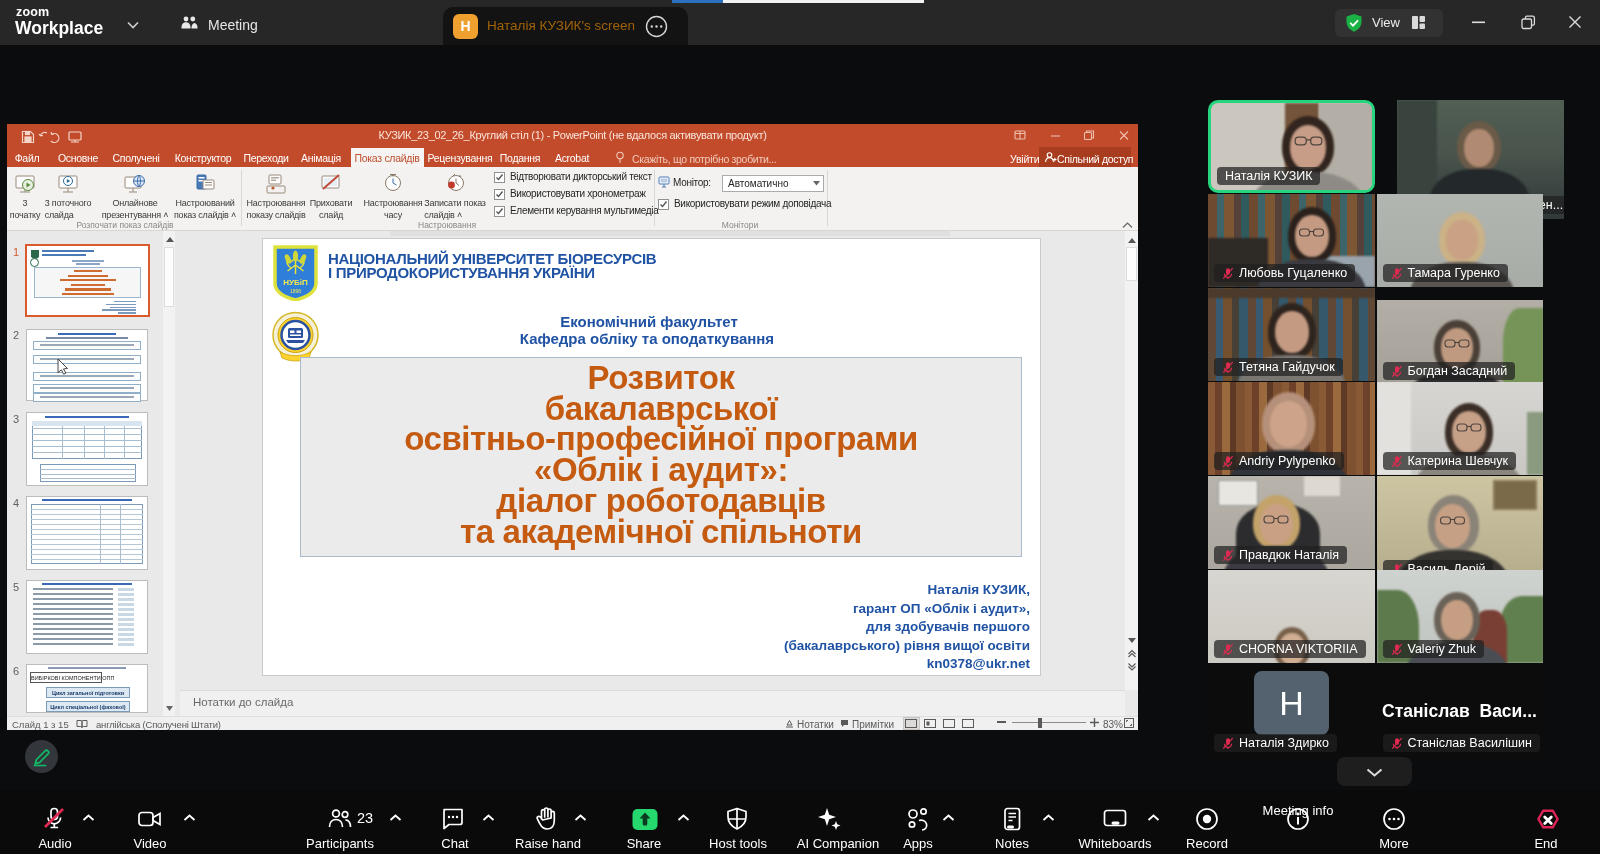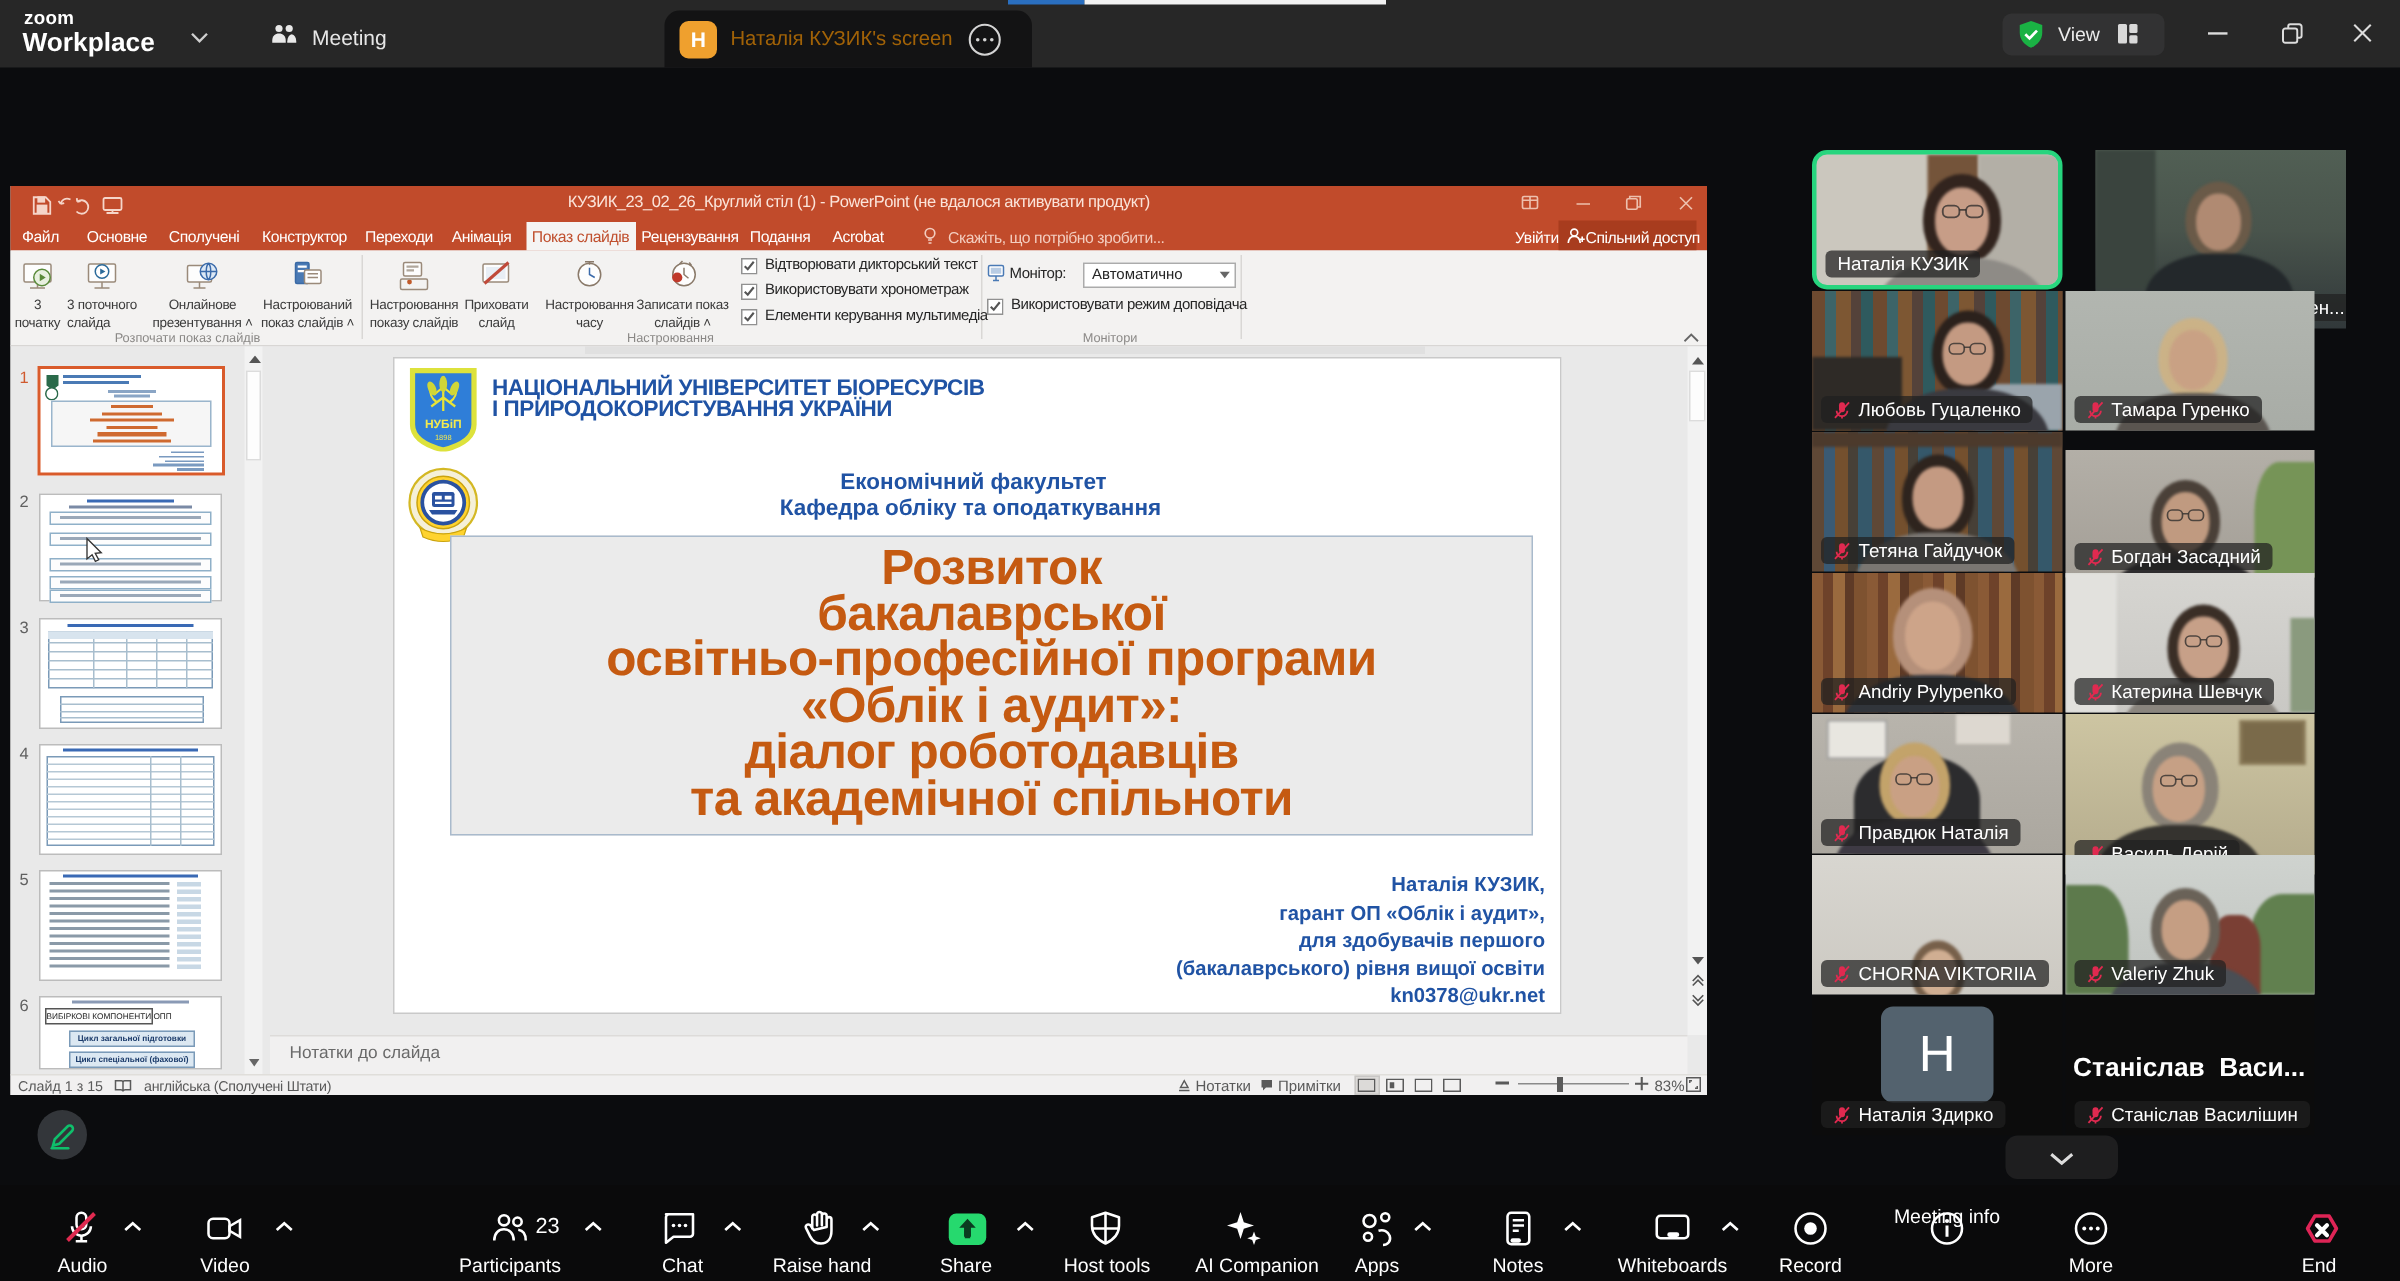--- a/index.html
+++ b/index.html
@@ -188,21 +188,21 @@
   </svg>
 <div class="a" style="left:393px;top:198px;transform:translateX(-50%);color:#3b3b3b;font-size:9px;letter-spacing:-0.2px;text-align:center;line-height:11.5px;white-space:nowrap">Настроювання<br>часу</div>
 <svg class="a" style="left:443px;top:172px" width="24" height="22" viewBox="0 0 24 22">
     <g stroke-width="1" fill="none">
       <circle cx="13" cy="11" r="7.5" fill="#fdfdfd" stroke="#8a7a6a"></circle>
       <path d="M13 6.5V11l3 2.5" stroke="#8a7a6a" fill="none"></path>
       <circle cx="8.5" cy="13" r="3.4" fill="#c0392a"></circle>
       <path d="M10 4l2-2M16.5 3l1.5 2" stroke="#8a7a6a"></path>
     </g>
   </svg>
-<div class="a" style="left:455px;top:198px;transform:translateX(-50%);color:#3b3b3b;font-size:9px;letter-spacing:-0.2px;text-align:center;line-height:11.5px;white-space:nowrap">Записати показ<br>слайдів ˄</div>
+<div class="a" style="left:455px;top:198px;transform:translateX(-50%);color:#3b3b3b;font-size:9px;letter-spacing:-0.2px;line-height:11.5px;white-space:nowrap">Записати показ<br>слайдів ˄</div>
 <div class="a" style="left:125px;top:220px;transform:translateX(-50%);color:#8a8886;font-size:8.5px">Розпочати показ слайдів</div>
 <div class="a" style="left:447px;top:220px;transform:translateX(-50%);color:#8a8886;font-size:8.5px">Настроювання</div>
 <div class="a" style="left:740px;top:220px;transform:translateX(-50%);color:#8a8886;font-size:8.5px">Монітори</div>
 <svg class="a" style="left:494px;top:172px" width="11" height="11">
     <rect x="0.5" y="0.5" width="10" height="10" fill="#fff" stroke="#919191"></rect>
     <polyline points="2.5,5.5 4.5,7.5 8.5,2.5" stroke="#555" stroke-width="1.4" fill="none"></polyline>
   </svg>
 <div class="a" style="left:510px;top:171px;color:#262626;font-size:10px;letter-spacing:-0.3px;white-space:nowrap">Відтворювати дикторський текст</div>
 <svg class="a" style="left:494px;top:189px" width="11" height="11">
     <rect x="0.5" y="0.5" width="10" height="10" fill="#fff" stroke="#919191"></rect>

